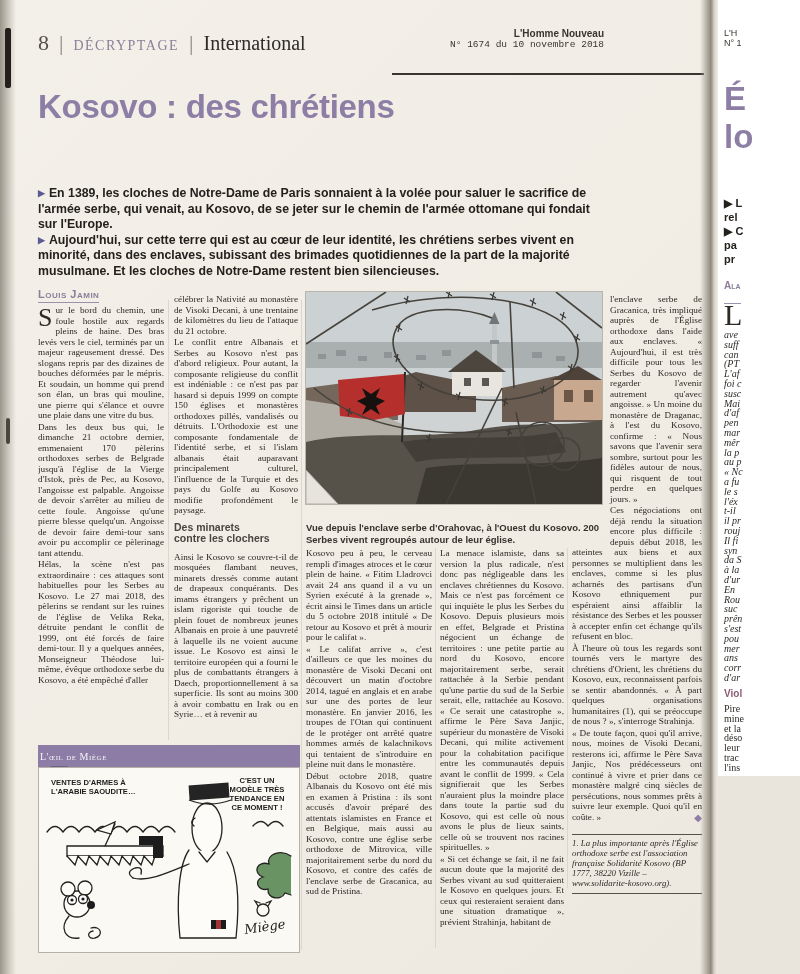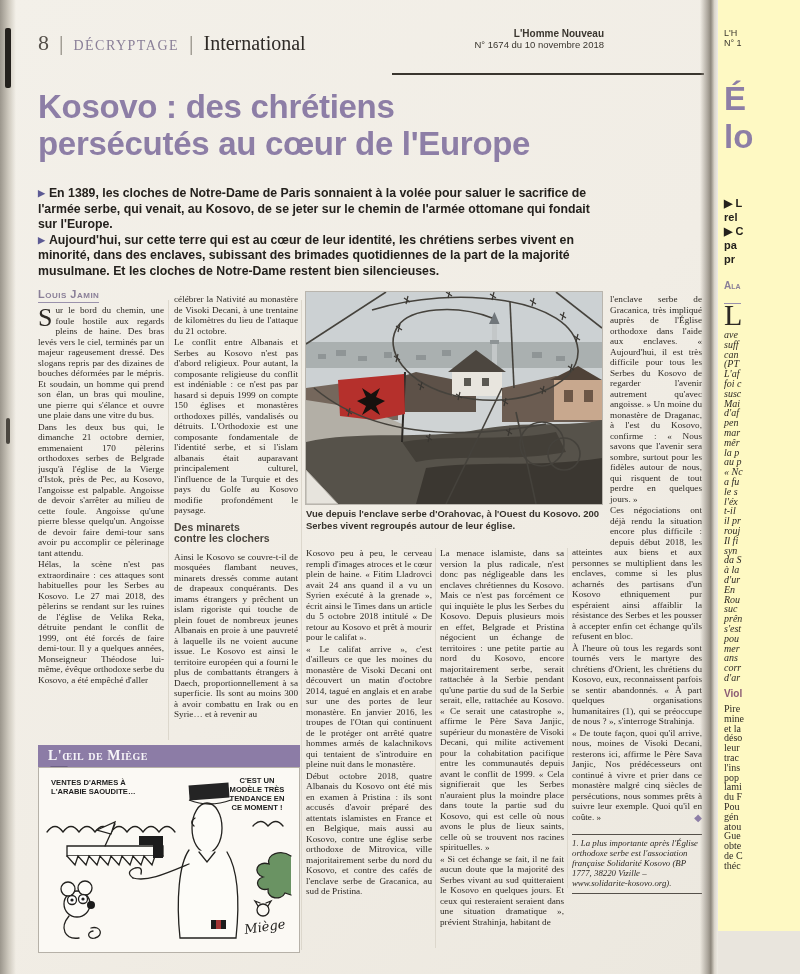--- a/index.html
+++ b/index.html
@@ -6,31 +6,31 @@
   body{width:800px;height:974px;position:relative;overflow:hidden;
        background:#e9e5dd;font-family:"Liberation Serif",serif;}
   .page{position:absolute;left:0;top:0;width:712px;height:974px;
         background:linear-gradient(135deg,#f3f0e9 0%,#f1ede5 55%,#ece8df 100%);}
   .scan-left{position:absolute;left:0;top:0;width:16px;height:974px;
         background:linear-gradient(90deg,#9b968c,#cfcabf 55%,rgba(243,240,233,0));}
   .scan-mark1{position:absolute;left:5px;top:28px;width:6px;height:60px;background:#23201c;border-radius:2px;filter:blur(.4px);}
   .scan-mark2{position:absolute;left:6px;top:418px;width:4px;height:26px;background:#4a463f;border-radius:2px;filter:blur(.5px);}
   .fold{position:absolute;left:700px;top:0;width:18px;height:974px;
         background:linear-gradient(90deg,rgba(120,114,104,0),#a9a399 45%,#8d877c 60%,#d9d4ca 80%,#efece5);}
-  .page2{position:absolute;left:716px;top:0;width:84px;height:931px;background:#fef9c3;overflow:hidden;}
+  .page2{position:absolute;left:716px;top:0;width:84px;height:776px;background:#ffffff;overflow:hidden;}
 
   
   .kicker{position:absolute;left:38px;top:30px;display:flex;align-items:baseline;gap:10px;color:#3c3832;}
   .kicker .num{font-size:22px;color:#55504a;}
   .kicker .bar{color:#8b857c;font-size:22px;font-weight:400;}
   .kicker .section{font-size:14px;letter-spacing:1.5px;color:#8a7f98;}
   .kicker .subsection{font-size:20px;color:#2f2b27;}
   .masthead{position:absolute;right:108px;top:28px;text-align:right;font-family:"Liberation Sans",sans-serif;color:#3a362f;}
   .masthead .m1{font-size:10px;font-weight:bold;}
-  .masthead .m2{font-size:9.5px;}
+  .masthead .m2{font-size:9.5px;font-family:Liberation Mono, monospace;}
   .head-rule{position:absolute;left:392px;top:73px;width:312px;height:2px;background:#3a362f;}
 
   
   .headline{position:absolute;left:38px;top:88px;width:640px;
             font-family:"Liberation Sans",sans-serif;font-weight:bold;
             font-size:33px;line-height:37px;color:#8d7ea6;letter-spacing:-.3px;}
 
   
   .intro{position:absolute;left:38px;top:186px;width:552px;
          font-family:"Liberation Sans",sans-serif;font-weight:bold;
@@ -48,34 +48,34 @@
   .dropcap{float:left;font-size:26px;line-height:21px;padding:2px 3px 0 0;color:#2e2a25;}
   .col-rule{position:absolute;width:1px;background:#dcd7cc;}
 
   .subhead{font-family:"Liberation Sans",sans-serif;font-weight:bold;font-size:10.5px;
            line-height:11.5px;color:#4a453e;margin:6px 0 7px 0;text-align:left;}
 
   
   .photo-block{position:absolute;left:306px;top:292px;width:296px;}
   .photo-frame{width:296px;height:212px;background:#cfd3d4;outline:1px solid #b9b5ad;}
   .caption{font-family:"Liberation Sans",sans-serif;font-weight:bold;font-size:9.5px;
-           line-height:11.5px;color:#36322c;margin-top:4px;text-align:left;}
+           line-height:11.5px;color:#36322c;margin-top:18px;text-align:left;}
 
   
   .wrap-spacer{float:left;width:38px;height:248px;}
 
   .footnote{margin-top:10px;border-top:1px solid #55504a;border-bottom:1px solid #55504a;
             padding:3px 0 4px 0;font-style:italic;font-size:8.8px;line-height:10.2px;text-align:left;}
   .endmark{text-align:right;color:#8d7ea6;font-size:10px;margin-top:-10px;}
 
   
   .cartoon{position:absolute;left:38px;top:745px;width:262px;}
   .cartoon-banner{height:22px;background:#8c7ca6;color:#f6f4f8;display:flex;align-items:center;
-                  padding-left:10px;font-family:"Liberation Serif",serif;font-variant:small-caps;
-                  font-weight:bold;font-size:14px;letter-spacing:.5px;}
+                  padding-left:2px;font-family:"Liberation Serif",serif;font-variant:small-caps;
+                  font-weight:normal;font-size:10px;letter-spacing:.5px;}
   .cartoon-notch{width:0;height:0;border-left:9px solid transparent;border-right:9px solid transparent;
                  border-top:10px solid #6d5f86;margin-left:10px;margin-top:-1px;position:absolute;top:22px;left:2px;}
   .cartoon-body{height:184px;background:#fbf9f4;border:1px solid #b6b1a8;position:relative;}
   .bubble{position:absolute;font-family:Liberation Sans, sans-serif;font-weight:bold;
           font-size:7.6px;line-height:9px;color:#1d1d1d;text-transform:uppercase;}
   .bubble-left{left:12px;top:10px;width:100px;}
   .bubble-right{left:186px;top:8px;width:64px;text-align:center;}
 
   
   .p2-mast{position:absolute;left:8px;top:28px;font-family:"Liberation Sans",sans-serif;font-size:9px;line-height:10px;color:#3a362f;}
@@ -107,21 +107,20 @@
     <span class="subsection">International</span>
   </div>
   <div class="masthead">
     <div class="m1">L'Homme Nouveau</div>
     <div class="m2">N° 1674 du 10 novembre 2018</div>
   </div>
   <div class="head-rule"></div>
 
   <div class="headline">
     <div>Kosovo : des chrétiens</div>
-    <div>persécutés au cœur de l'Europe</div>
   </div>
 
   <div class="intro">
       <p><span class="bullet">▶</span>En 1389, les cloches de Notre-Dame de Paris sonnaient à la volée pour saluer le sacrifice de l'armée serbe, qui venait, au Kosovo, de se jeter sur le chemin de l'armée ottomane qui fondait sur l'Europe.</p>
       <p><span class="bullet">▶</span>Aujourd'hui, sur cette terre qui est au cœur de leur identité, les chrétiens serbes vivent en minorité, dans des enclaves, subissant des brimades quotidiennes de la part de la majorité musulmane. Et les cloches de Notre-Dame restent bien silencieuses.</p>
     </div>
 
   <div class="author">Louis Jamin</div>
 
   <div class="col-rule" style="left:168px;top:300px;height:440px;"></div>

